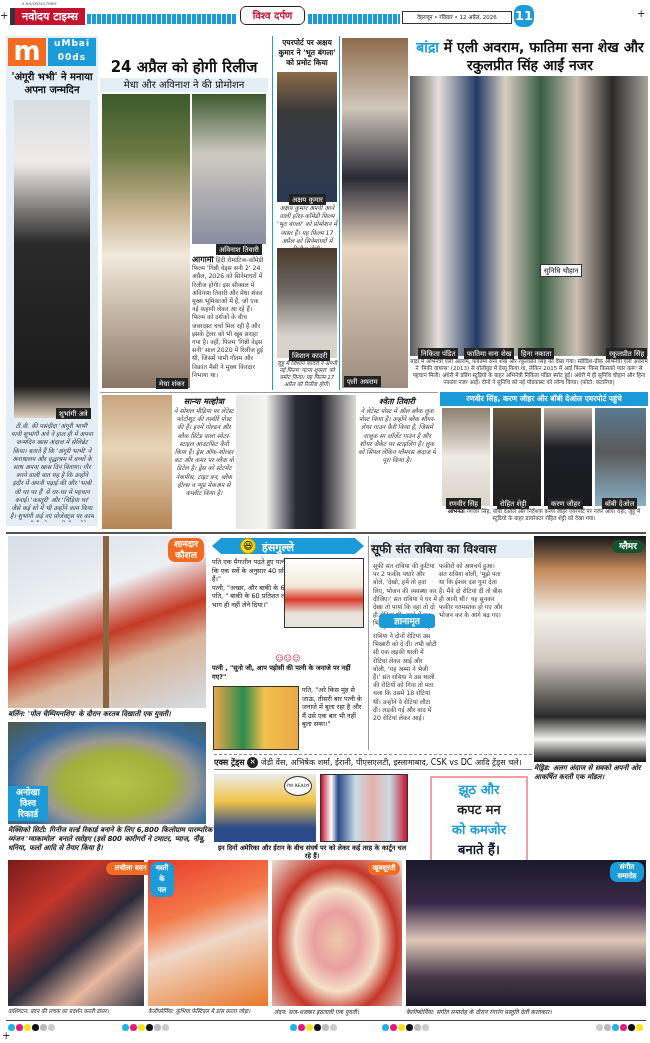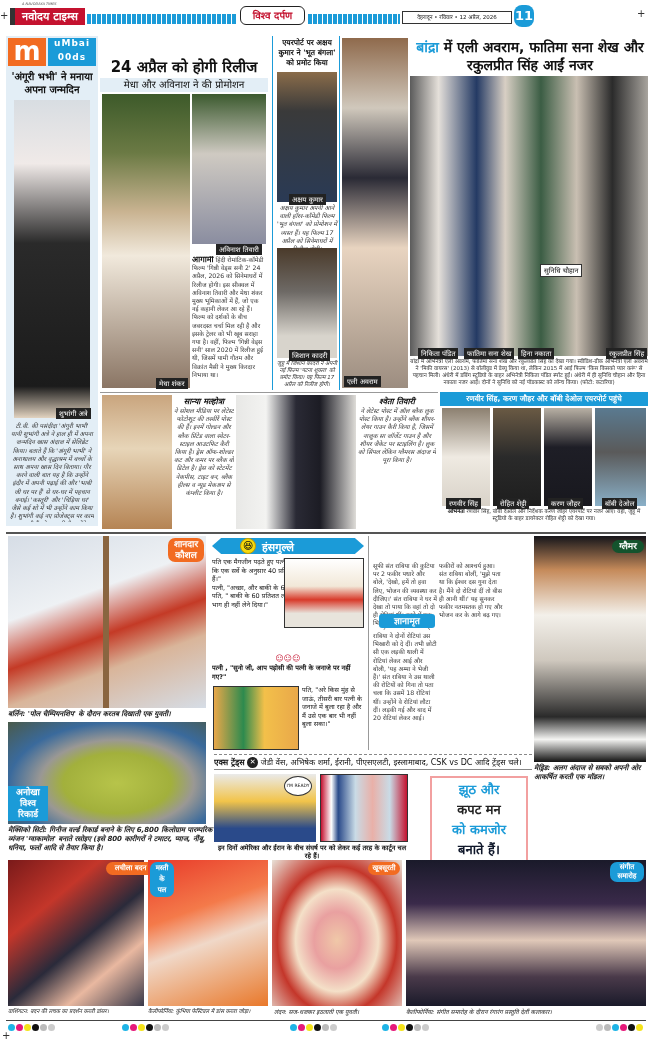--- a/index.html
+++ b/index.html
@@ -121,20 +121,21 @@
 पत्नी, "अच्छा, और बाकी के 60 प्रतिशत, उनका क्या?"
 पति, " बाकी के 60 प्रतिशत लोगों को उनकी पत्नियों ने सर्वे में भाग ही नहीं लेने दिया।"</div>
   <div class="photo" style="left:72px;top:22px;width:80px;height:70px;background:linear-gradient(180deg,#fff 0%,#f2e8d8 40%,#d83a2a 60%,#e8e4dc 80%);border:1px solid #333"></div>
   <div class="abs" style="left:0;top:118px;width:152px;text-align:center;font-size:8px;color:#c4122f">☺☺☺</div>
   <div class="body-txt" style="left:0;top:128px;width:152px;height:18px;font-size:6.5px;line-height:8.5px;color:#111;font-weight:bold">पत्नी , "सुनो जी, आप पड़ोसी की पत्नी के जनाजे पर नहीं गए?"</div>
 </div>
 <div class="photo" style="left:213px;top:686px;width:86px;height:64px;background:linear-gradient(90deg,#e9a84a 0%,#2d8a4e 35%,#f3c04a 60%,#e9a84a 100%);border:1px solid #333"></div>
 <div class="body-txt" style="left:302px;top:686px;width:62px;height:62px;font-size:6.5px;line-height:8.5px;color:#222">पति, "अरे किस मुंह से जाऊं, तीसरी बार पत्नी के जनाजे में बुला रहा है और मैं उसे एक बार भी नहीं बुला सका।"</div>
 
 <div class="abs" style="left:368px;top:536px;width:136px;height:214px;border-left:1px solid #999">
+  <div class="abs" style="left:2px;top:4px;width:162px;font-size:12px;font-weight:bold;color:#222;background:#e3eef6;white-space:nowrap;line-height:18px">सूफी संत राबिया का विश्वास</div>
   <div class="body-txt" style="left:4px;top:26px;width:64px;height:68px">सूफी संत राबिया की कुटिया पर 2 फकीर पधारे और बोले, 'देखो, हमें तो हवा लिए, भोजन की व्यवस्था कर दीजिए।' संत राबिया ने घर में देखा तो पाया कि वहां तो दो ही रोटियां थीं। इतने में एक भिखारी ने भी आवाज लगाई, भूखा हूं, कुछ खाने को दो।</div>
   <div class="abs" style="left:10px;top:78px;width:56px;height:14px;background:#1b9bd8;color:#fff;font-size:9px;font-weight:bold;text-align:center;line-height:14px;border-radius:3px">ज्ञानामृत</div>
   <div class="body-txt" style="left:4px;top:96px;width:64px;height:116px">राबिया ने दोनों रोटियां उस भिखारी को दे दीं। तभी छोटी सी एक लड़की थाली में रोटियां लेकर आई और बोली, 'यह अम्मा ने भेजी हैं।' संत राबिया ने उस थाली की रोटियों को गिना तो पता चला कि उसमें 18 रोटियां थीं। उन्होंने वे रोटियां लौटा दीं। लड़की गई और बाद में 20 रोटियां लेकर आई।</div>
   <div class="body-txt" style="left:70px;top:26px;width:64px;height:186px">फकीरों को आश्चर्य हुआ। संत राबिया बोलीं, 'मुझे पता था कि ईश्वर दस गुना देता है। मैंने दो रोटियां दीं तो बीस ही आनी थीं।' यह सुनकर फकीर नतमस्तक हो गए और भोजन कर के आगे बढ़ गए।</div>
 </div>
 
 <div class="photo" style="left:534px;top:536px;width:112px;height:226px;background:linear-gradient(180deg,#15151a 0%,#c58a5a 15%,#f3f0ea 35%,#cfc8be 55%,#2a2a2a 80%,#f4f4f2 90%,#111 100%)"></div>
 <div class="tag" style="left:612px;top:540px;width:32px;background:#14532d">ग्लैमर</div>
 <div class="cap" style="left:534px;top:764px;width:114px;font-weight:bold">मैड्रिड: अलग अंदाज से सबको अपनी ओर आकर्षित करती एक मॉडल।</div>
 

